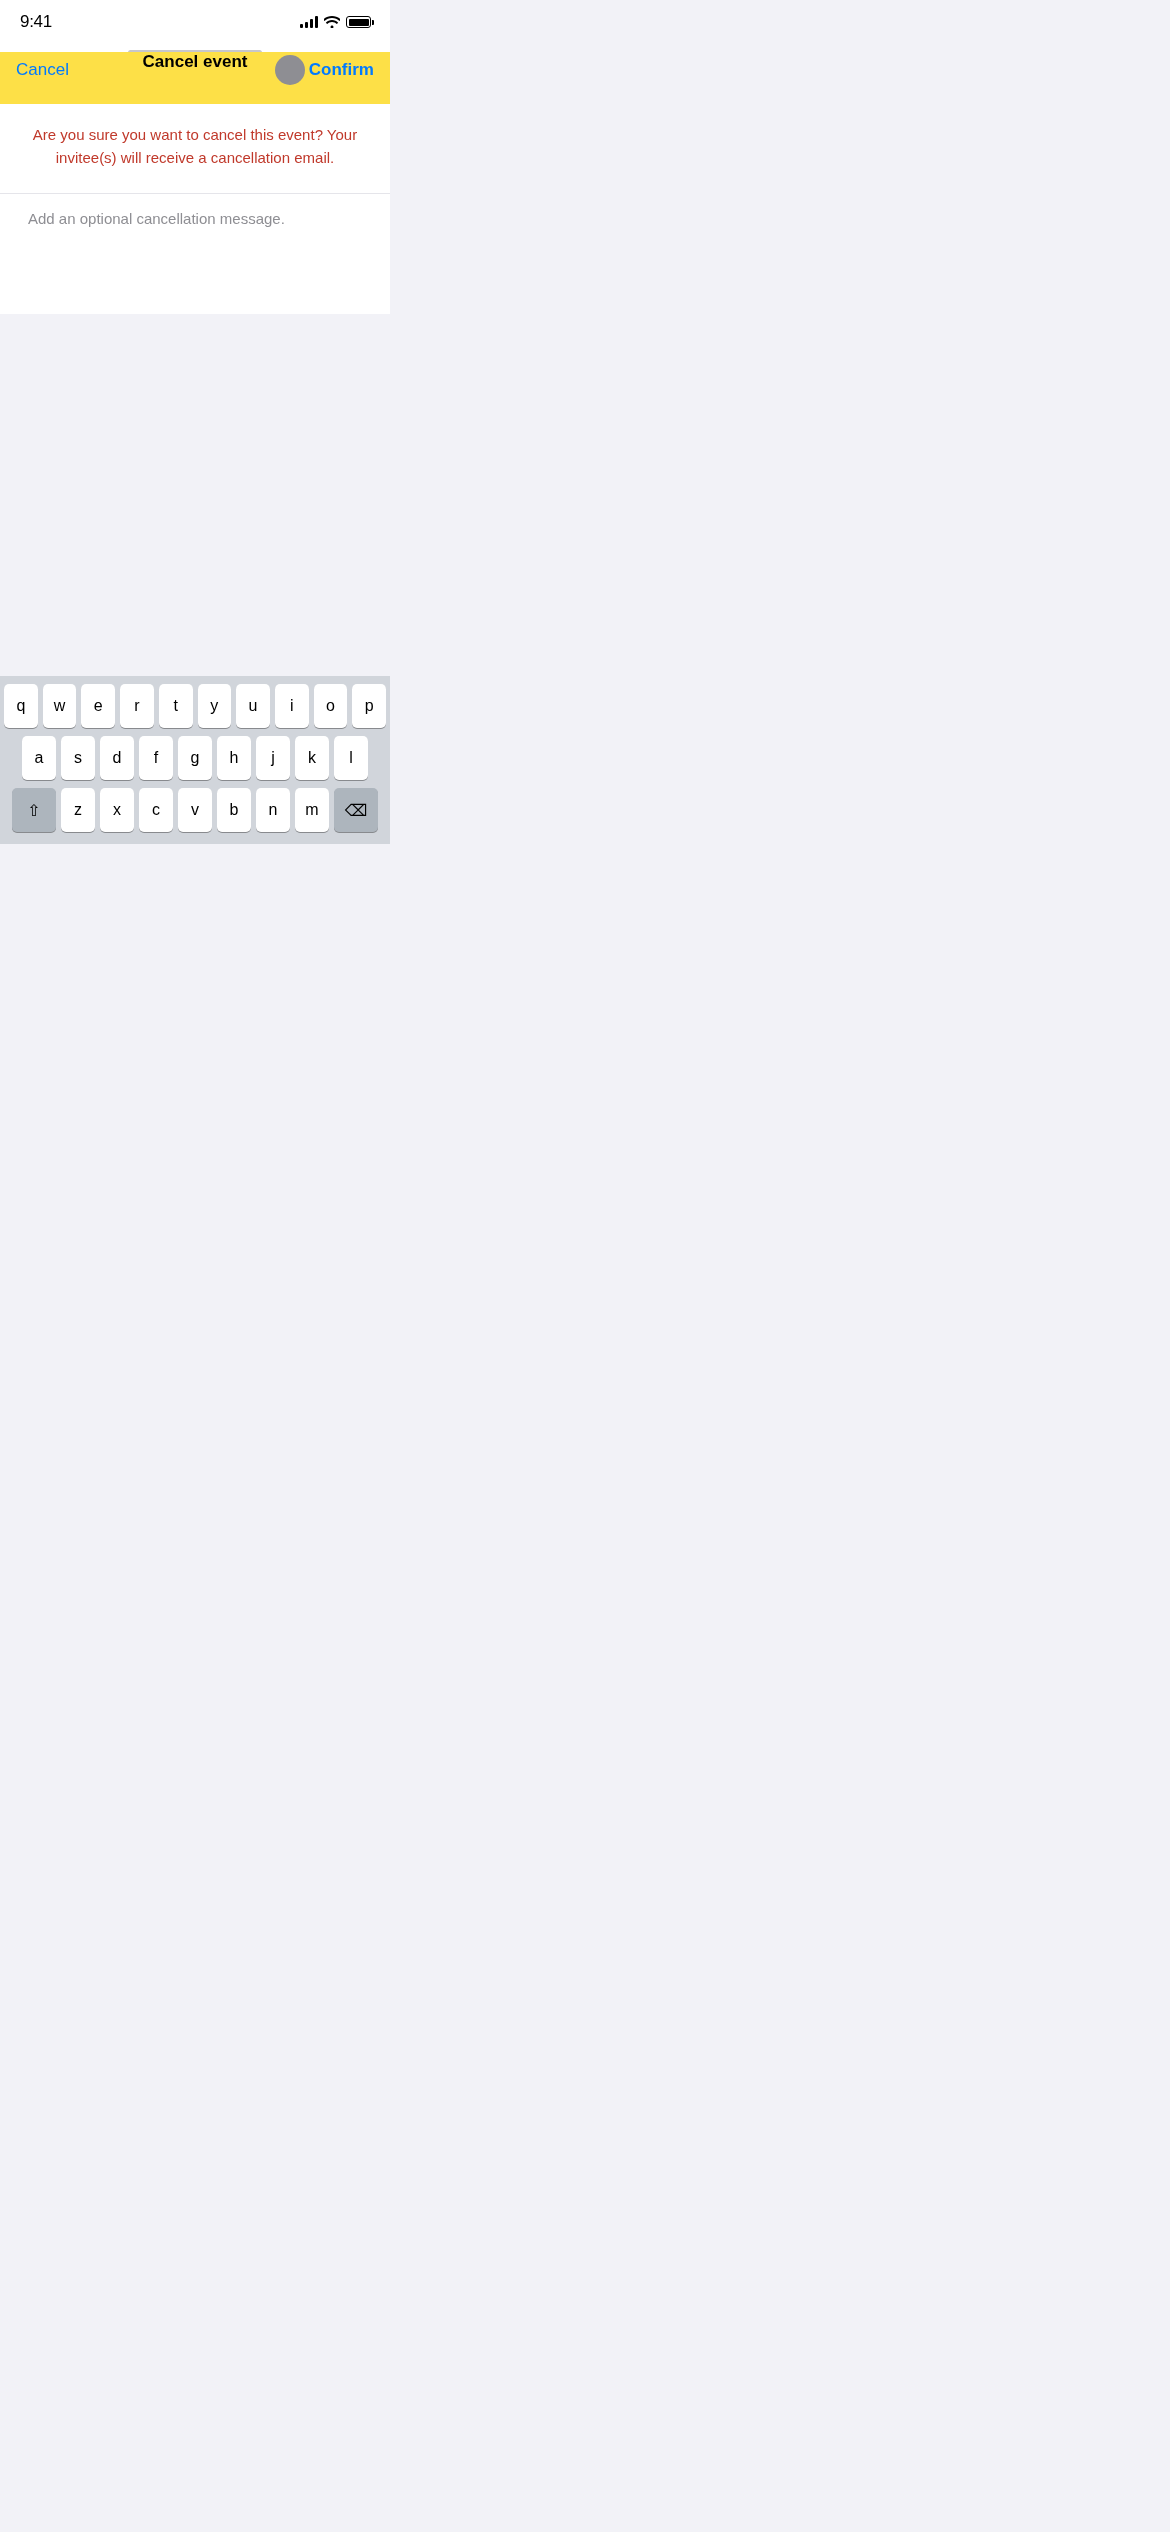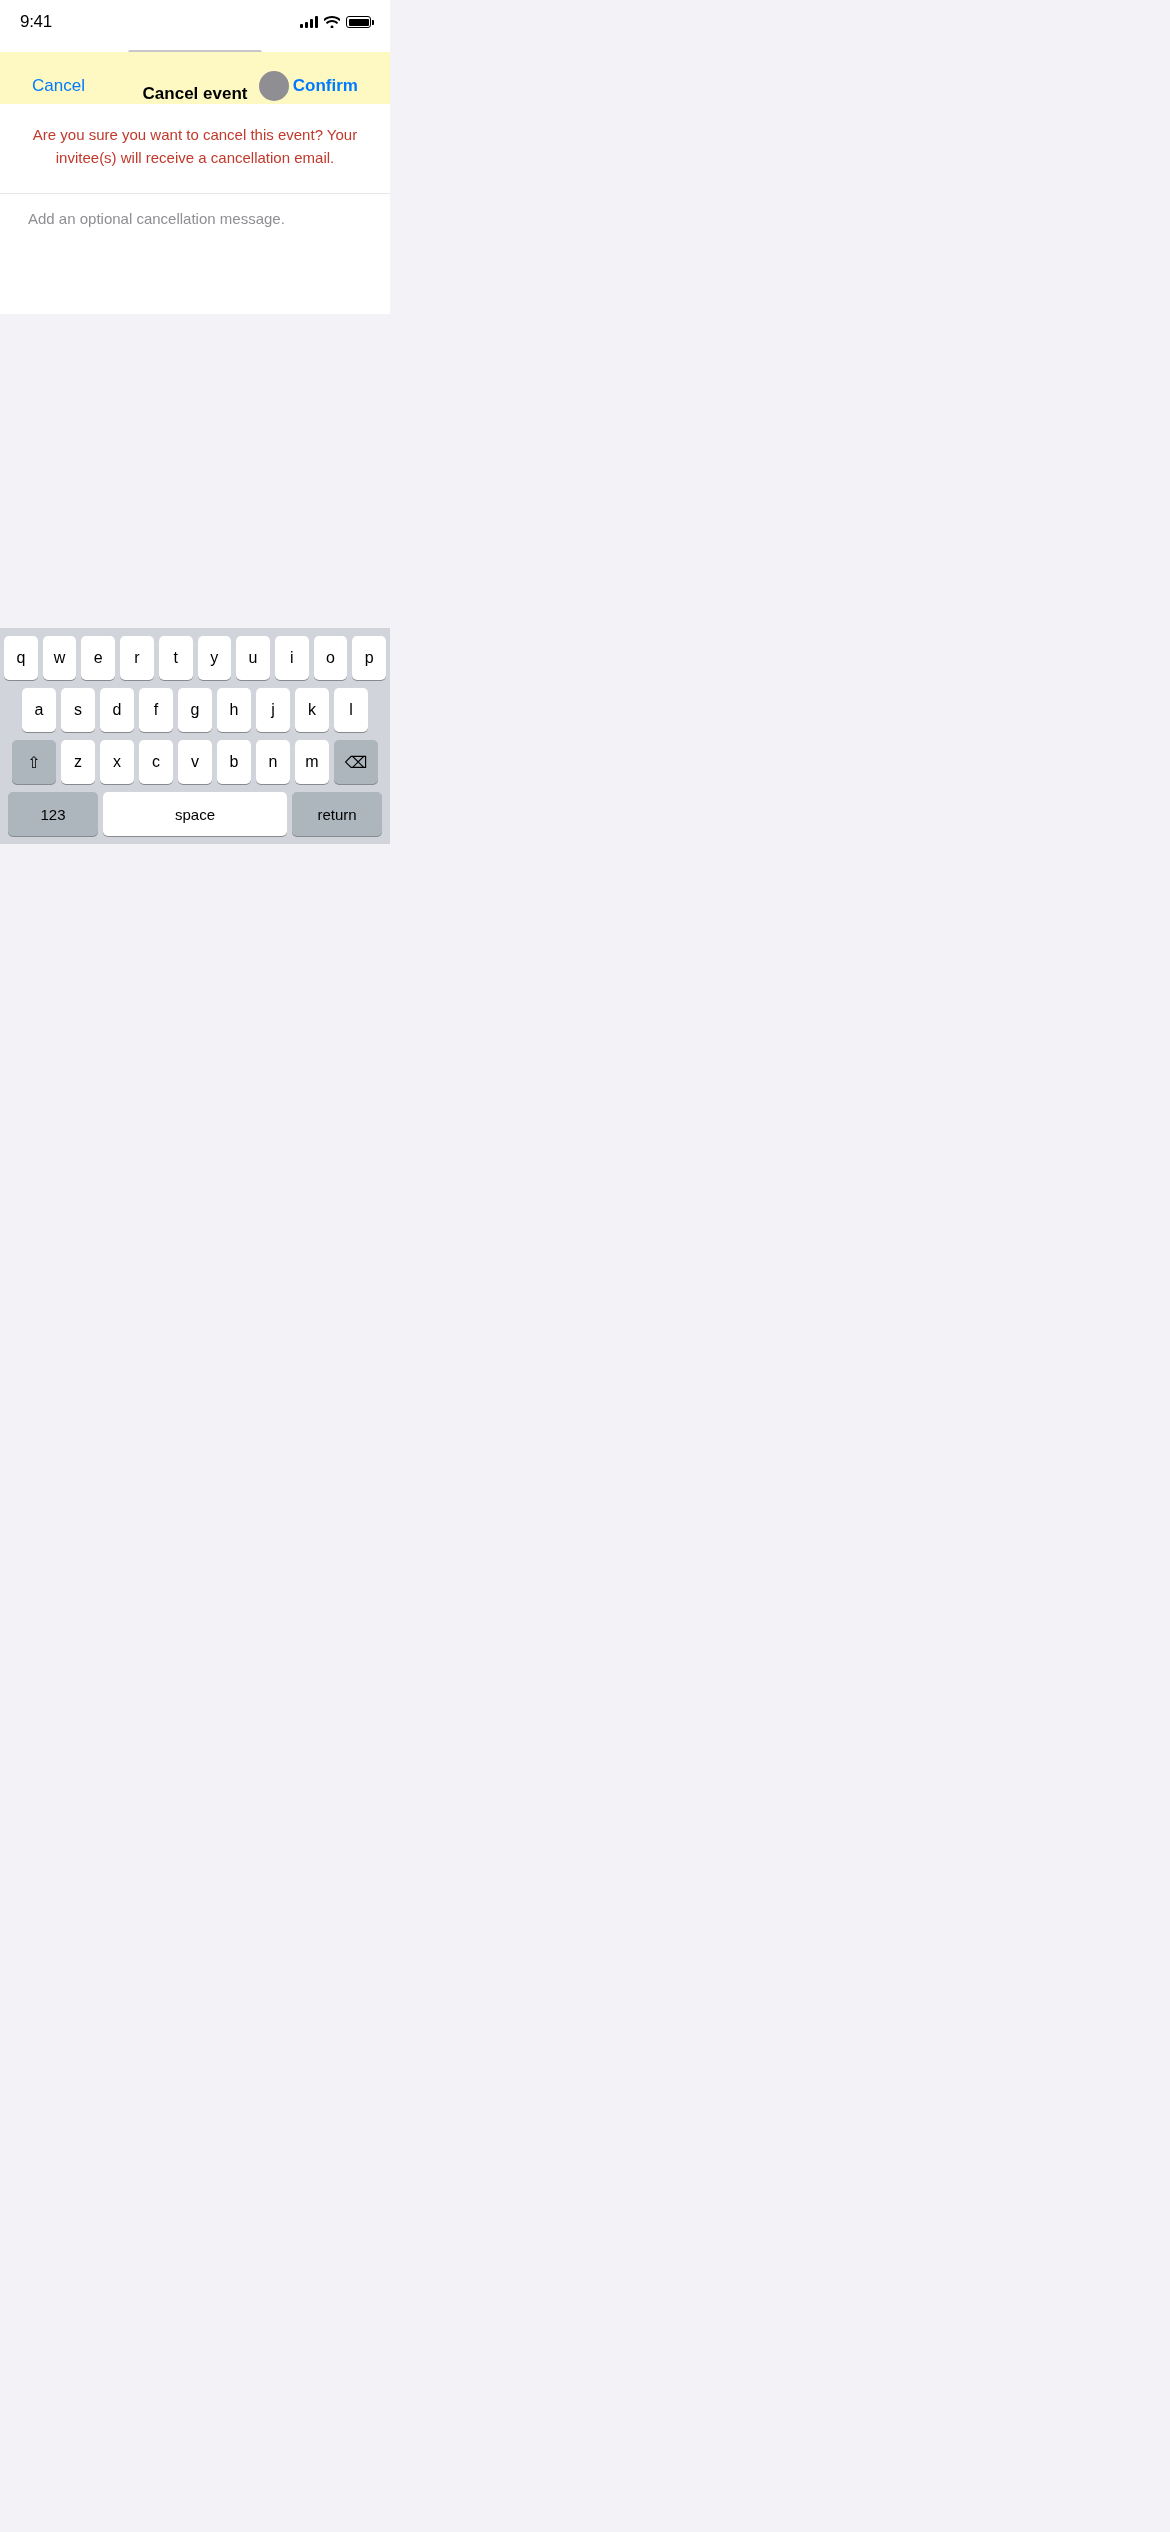--- a/index.html
+++ b/index.html
@@ -94,26 +94,26 @@
     }
     .drag-pill {
       width: 134px;
       height: 5px;
       background: #c7c7cc;
       border-radius: 3px;
     }
 
     
     .nav-bar {
-      background: #fef9c3;
+      background: #fde047;
       height: 52px;
       display: flex;
-      align-items: flex-end;
+      align-items: flex-start;
       justify-content: space-between;
-      padding: 0 28px;
+      padding: 0 12px;
       position: relative;
     }
 
     .nav-cancel {
       color: #007aff;
       font-size: 17px;
       font-weight: 400;
       background: none;
       border: none;
       cursor: pointer;
@@ -368,25 +368,20 @@
     <div class="key key-letter">z</div>
     <div class="key key-letter">x</div>
     <div class="key key-letter">c</div>
     <div class="key key-letter">v</div>
     <div class="key key-letter">b</div>
     <div class="key key-letter">n</div>
     <div class="key key-letter">m</div>
     <div class="key key-delete key-special">⌫</div>
   </div>
 
-  <div class="keyboard-bottom-row">
-    <div class="key key-numbers key-special">123</div>
-    <div class="key key-space">space</div>
-    <div class="key key-return key-special">return</div>
-  </div>
 
 </div>
 
 <div class="emoji-bar">
   <span class="emoji-btn">😄</span>
   <div style="width:120px; height:5px; background:#000; border-radius:3px;"></div>
   <span style="width:24px;"></span>
 </div>
 
 </body></html>

